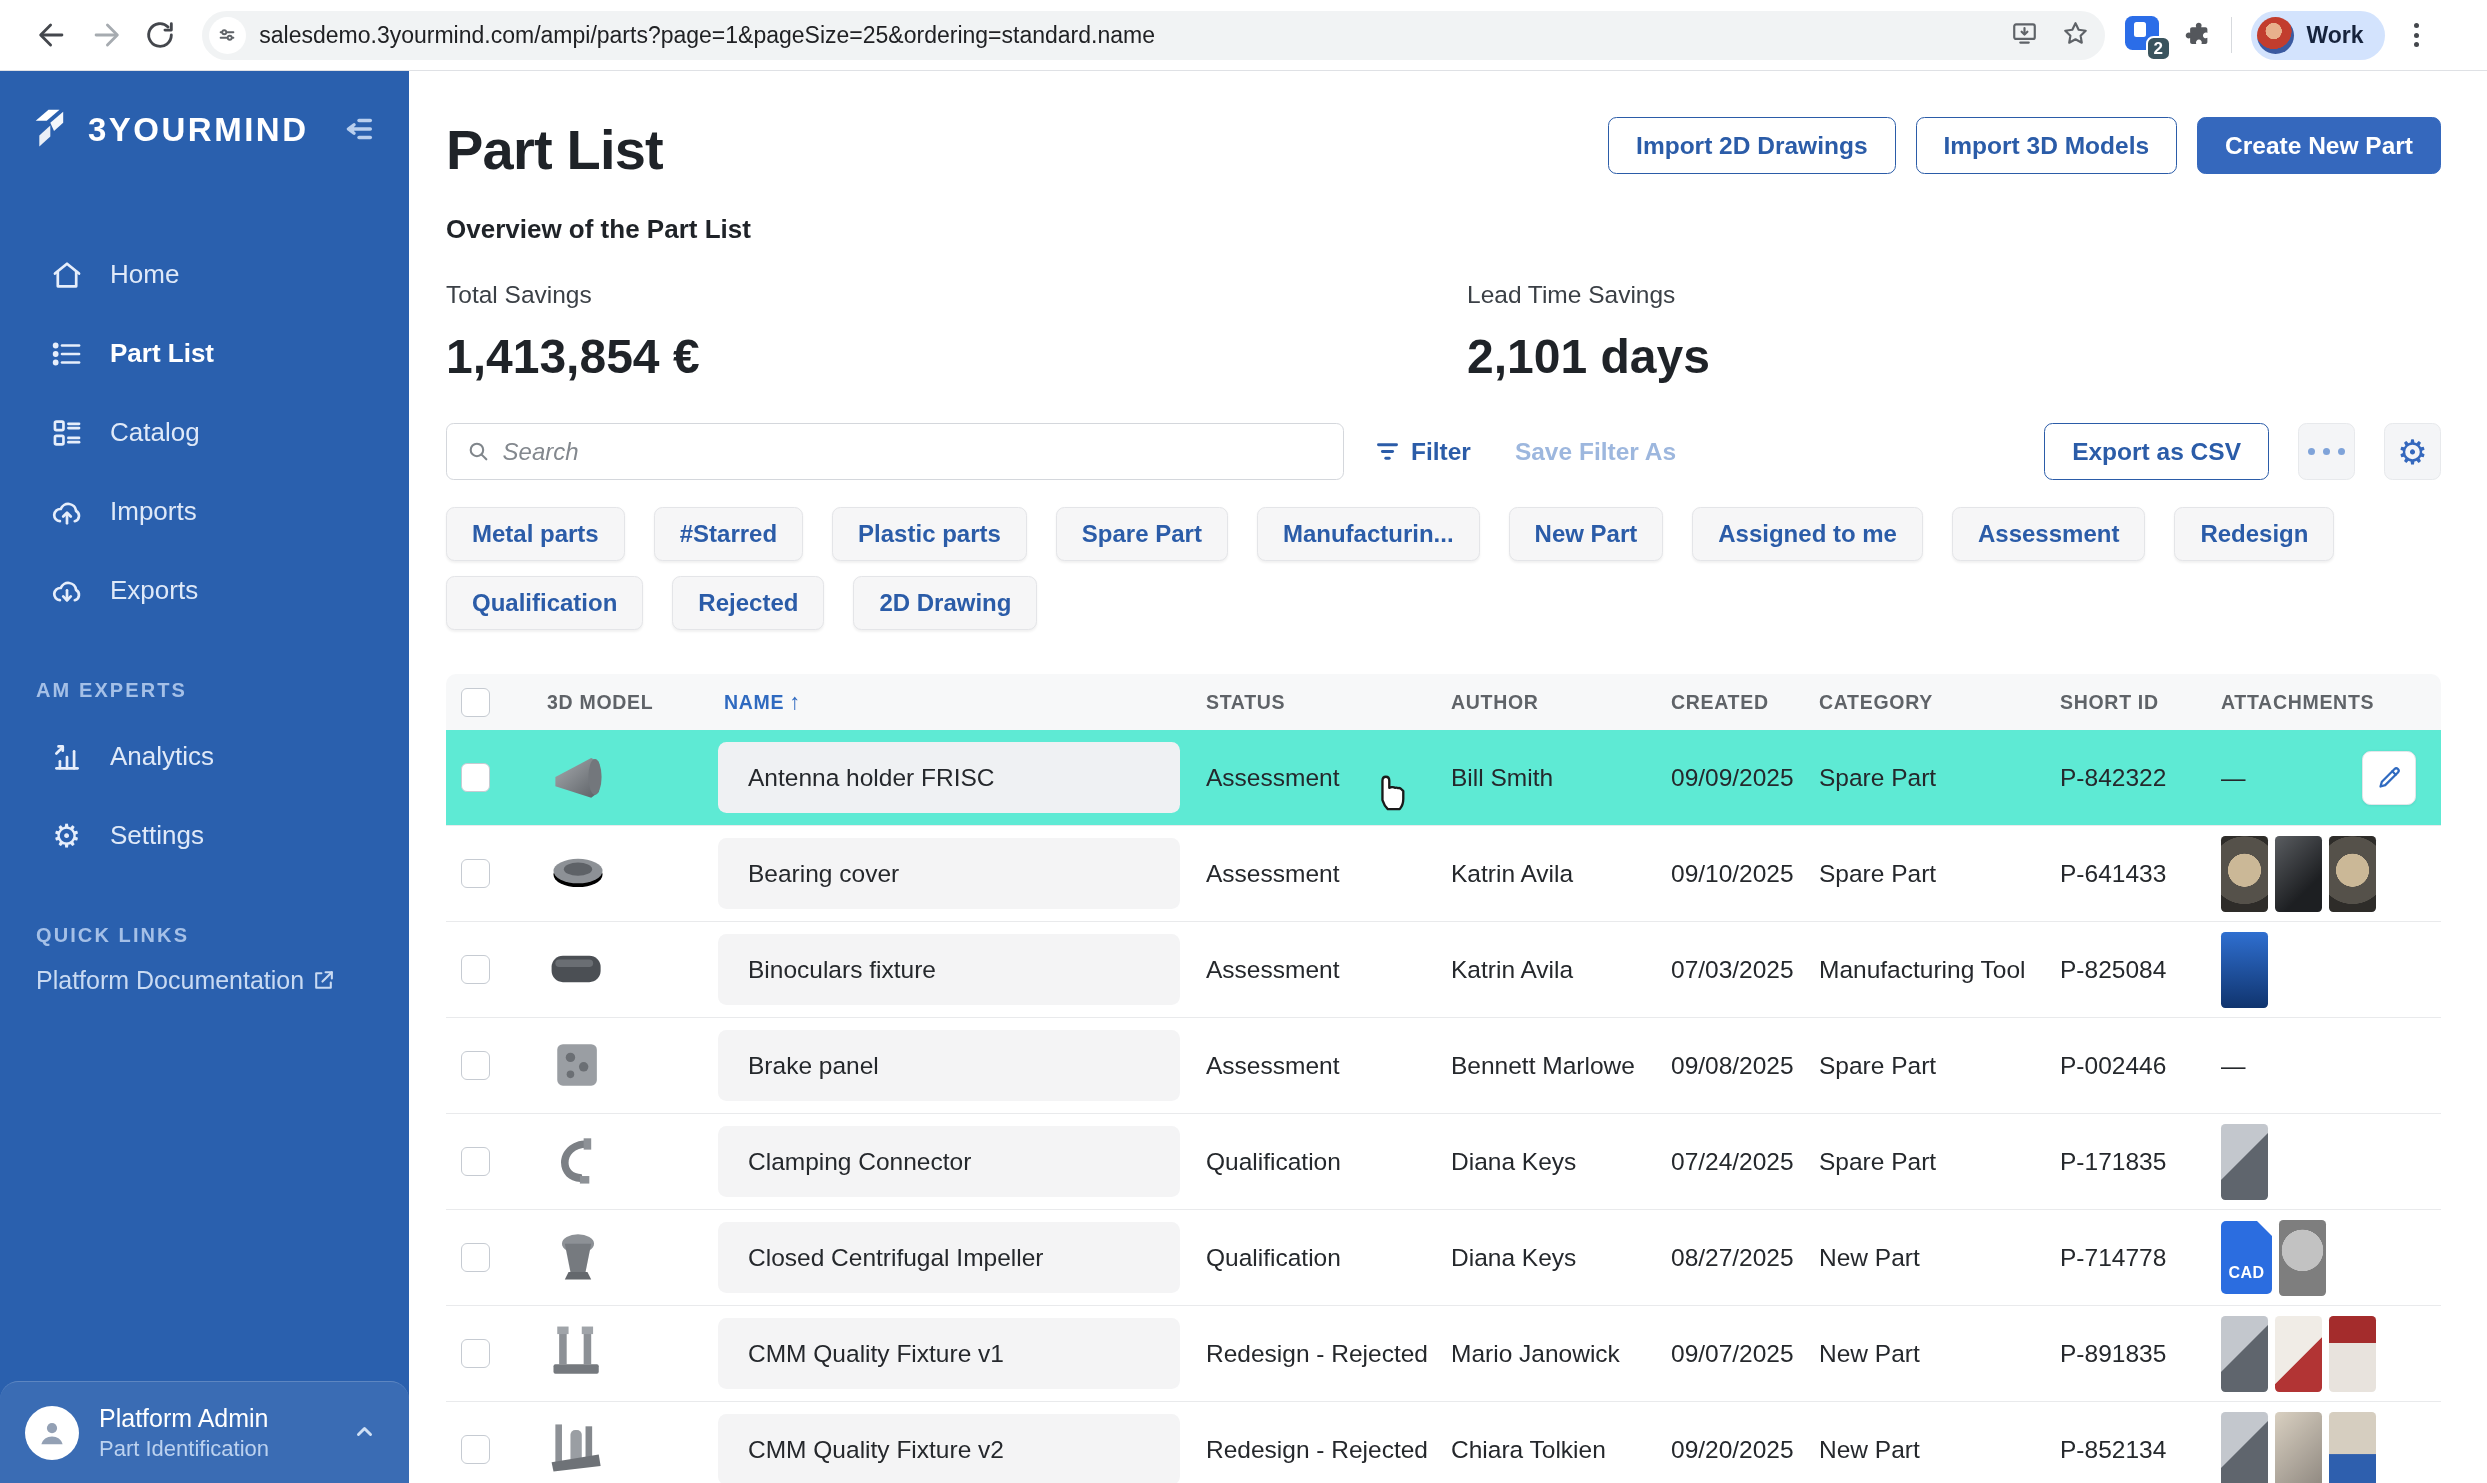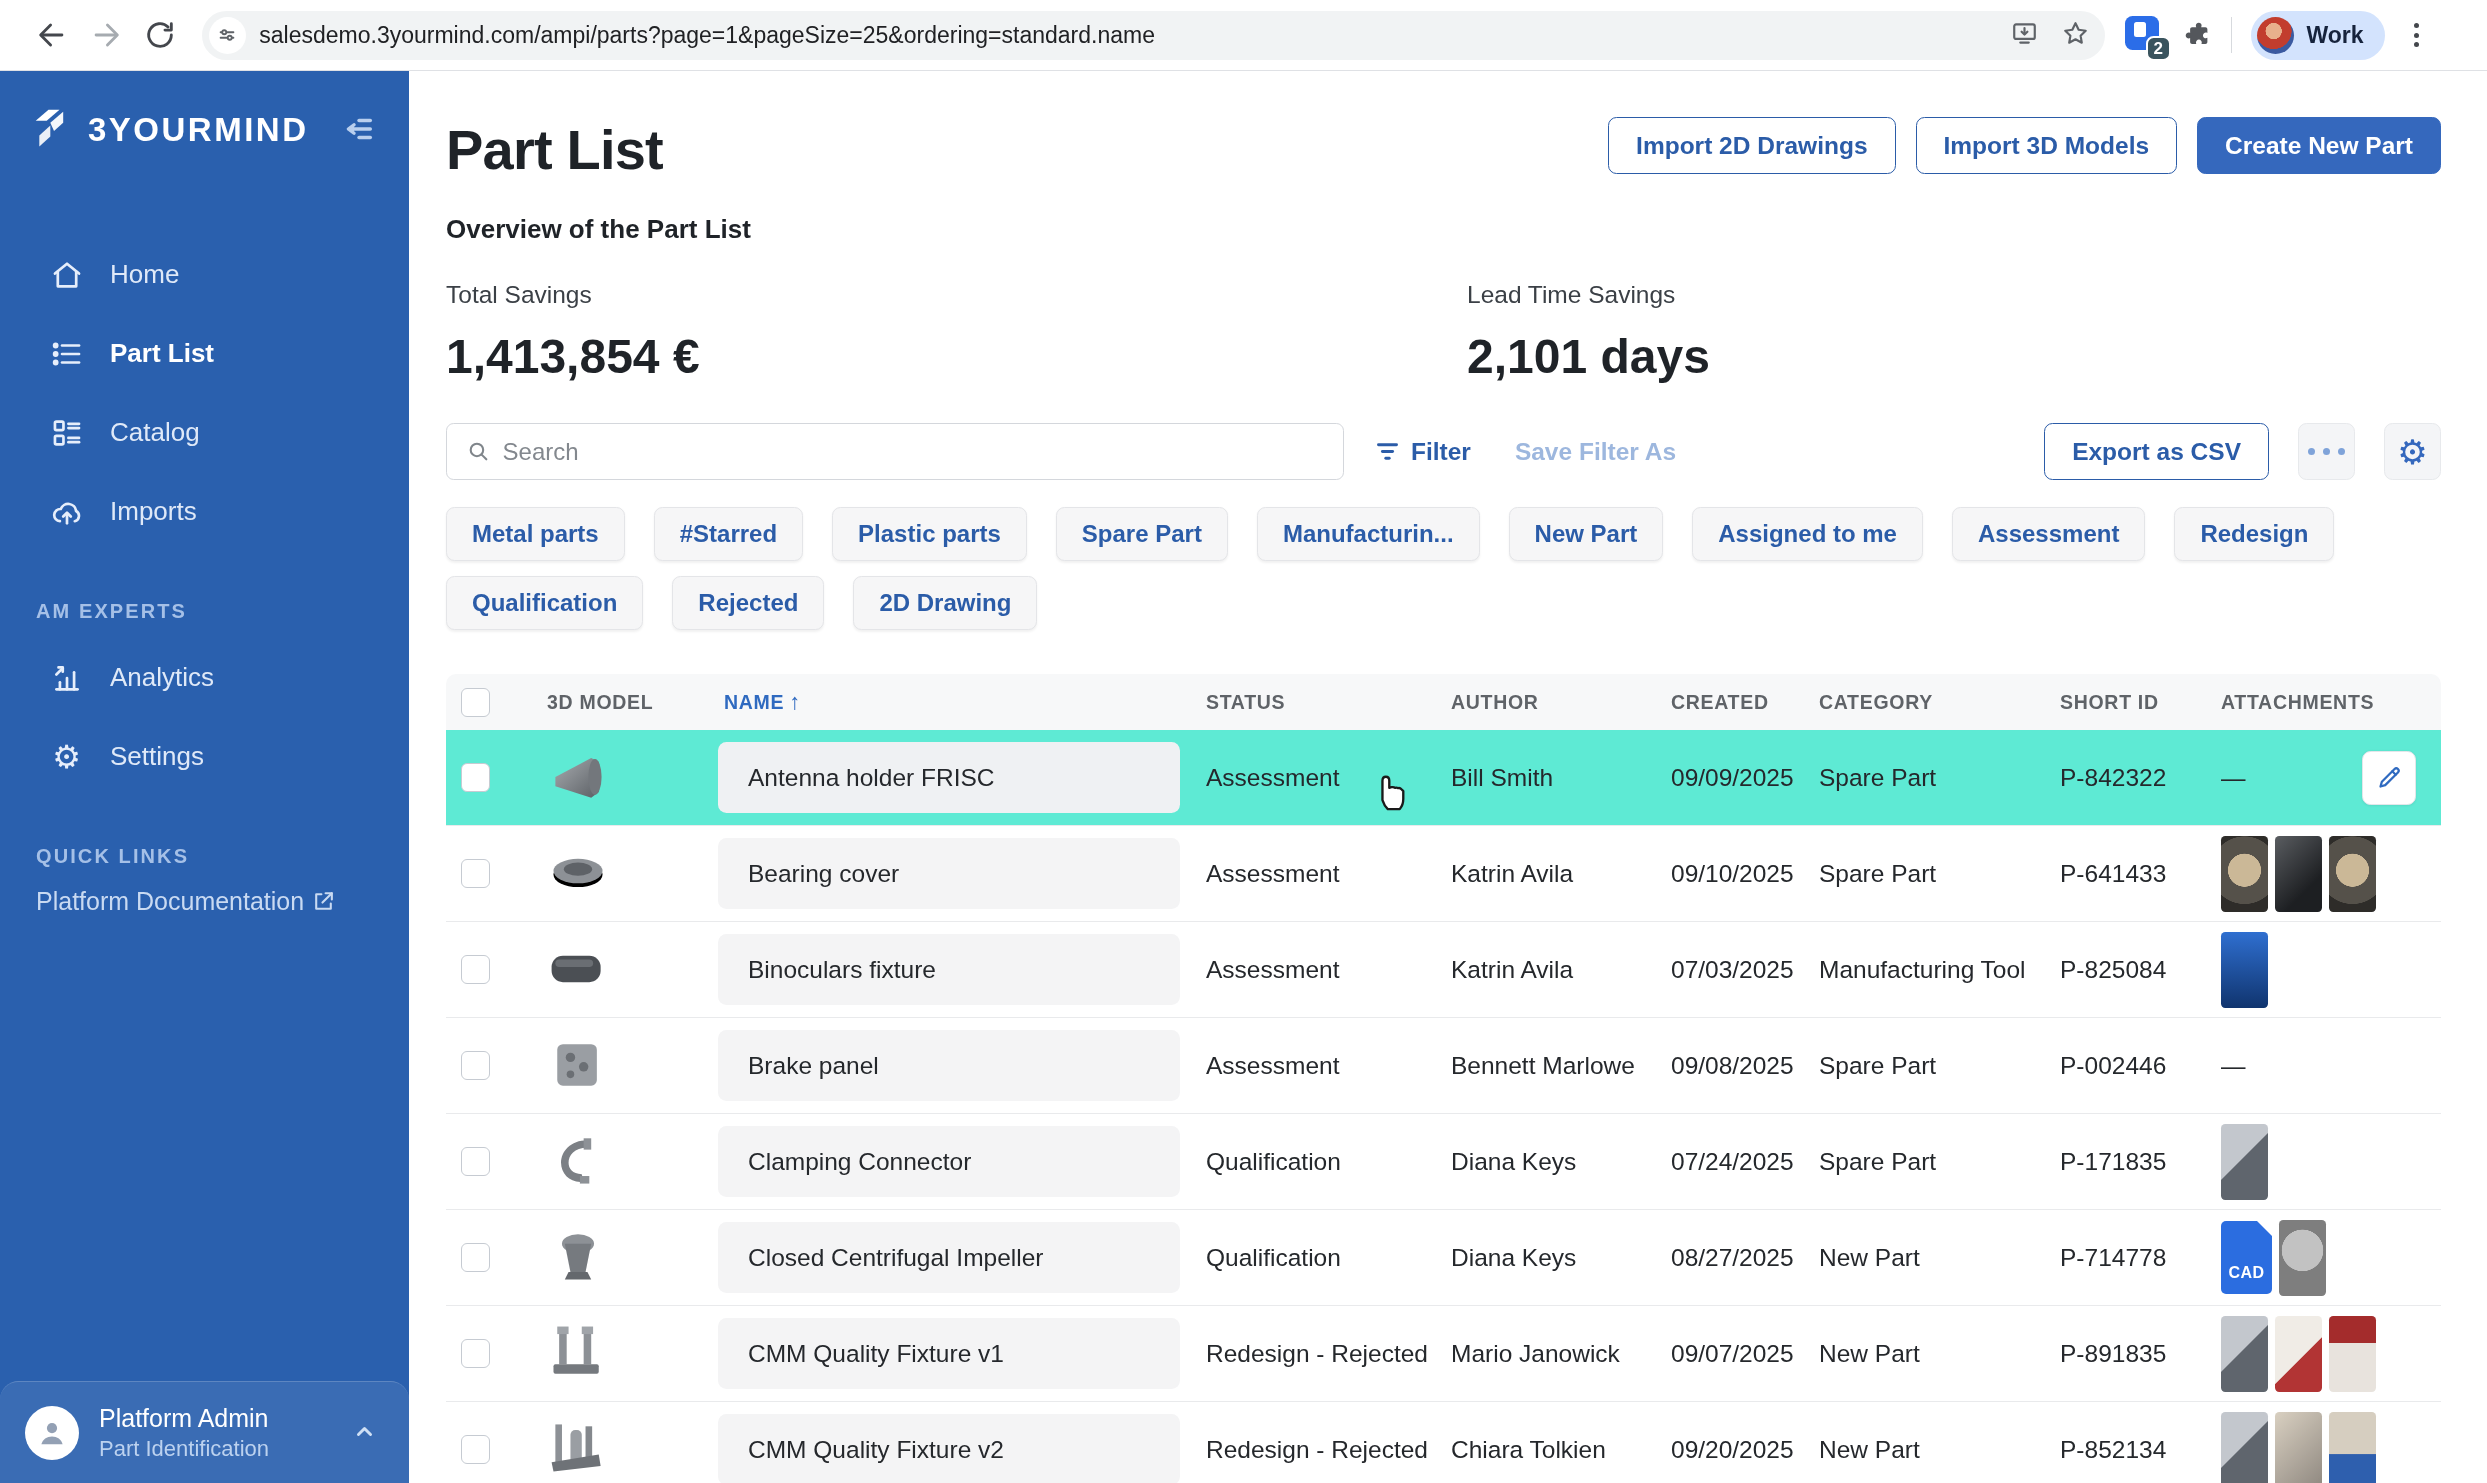--- a/index.html
+++ b/index.html
@@ -65,21 +65,21 @@
   .btn.primary { background:#3568bd; border:1.7px solid #3568bd; color:#fff; }
   .subtitle { font-size:26px; font-weight:700; color:#1f2328; margin-top:32px; }
   .stats-row { display:flex; margin-top:36px; }
   .stat:first-child { width:1021px; }
   .stat-label { font-size:24.5px; color:#3b4046; }
   .stat-value { font-size:48px; font-weight:700; color:#1f2328; margin-top:20px; }
 
   .tools-row { display:flex; align-items:center; margin-top:39px; }
   .search-box { width:898px; height:57px; border:0.8px solid #d4d7dc; border-radius:7.6px; display:flex; align-items:center; padding:0 18.6px; background:#fff; }
   .search-box svg { width:25px; height:25px; color:#80868b; flex:0 0 auto; }
-  .search-input { border:none; outline:none; font-size:24px; color:#202124; margin-left:12px; flex:1; font-family:"Liberation Sans", sans-serif; background:transparent; }
+  .search-input { border:none; outline:none; font-size:24px; color:#202124; margin-left:12px; flex:1; font-family:"Liberation Sans", sans-serif; background:transparent;font-style:italic; }
   .search-input::placeholder { color:#83888e; }
   .filter-link { display:flex; align-items:center; gap:10px; color:#2b5ca8; font-size:24.5px; font-weight:700; margin-left:30px; cursor:pointer; }
   .filter-link svg { width:27px; height:27px; }
   .savefilter { color:#9db7de; font-size:24.5px; font-weight:700; margin-left:44px; }
   .tools-right { margin-left:auto; display:flex; align-items:center; gap:29px; }
   .sq-btn { width:57px; height:57px; border-radius:8.5px; background:#f4f5f7; border:0.8px solid #e7e9ec; display:flex; align-items:center; justify-content:center; color:#3568bd; cursor:pointer; }
   .dots { display:flex; gap:7.6px; }
   .dots i { width:7.6px; height:7.6px; border-radius:50%; background:#7fa3d9; }
   .gear-glyph { font-size:34px; line-height:1; }
 
@@ -258,20 +258,30 @@
           <div class="nav-item">
             <span class="ni-ico">
               <svg viewBox="0 0 24 24" fill="none" stroke="currentColor" stroke-width="1.9" stroke-linecap="round" stroke-linejoin="round">
                 <path d="M7 18.5a4.3 4.3 0 1 1 .6-8.6 5.6 5.6 0 0 1 10.8 1.4 3.9 3.9 0 0 1-.9 7.2"></path>
                 <path d="M12 20v-7"></path>
                 <path d="M9.3 15.2 12 12.5l2.7 2.7"></path>
               </svg>
             </span>
             <span>Imports</span>
           </div>
+          <div class="nav-item">
+            <span class="ni-ico">
+              <svg viewBox="0 0 24 24" fill="none" stroke="currentColor" stroke-width="1.9" stroke-linecap="round" stroke-linejoin="round">
+                <path d="M7 18.5a4.3 4.3 0 1 1 .6-8.6 5.6 5.6 0 0 1 10.8 1.4 3.9 3.9 0 0 1-.9 7.2"></path>
+                <path d="M12 11.5v7"></path>
+                <path d="M9.3 15.8 12 18.5l2.7-2.7"></path>
+              </svg>
+            </span>
+            <span>Exports</span>
+          </div>
         </div>
       <div class="sect-label">AM EXPERTS</div>
       <div class="nav" style="margin-top:15px;" id="nav-experts">
           <div class="nav-item">
             <span class="ni-ico">
               <svg viewBox="0 0 24 24" fill="none" stroke="currentColor" stroke-width="1.9" stroke-linecap="round" stroke-linejoin="round">
                 <path d="M4.5 20h15"></path>
                 <path d="M7 20v-5"></path>
                 <path d="M12 20v-8"></path>
                 <path d="M17 20V8"></path>

